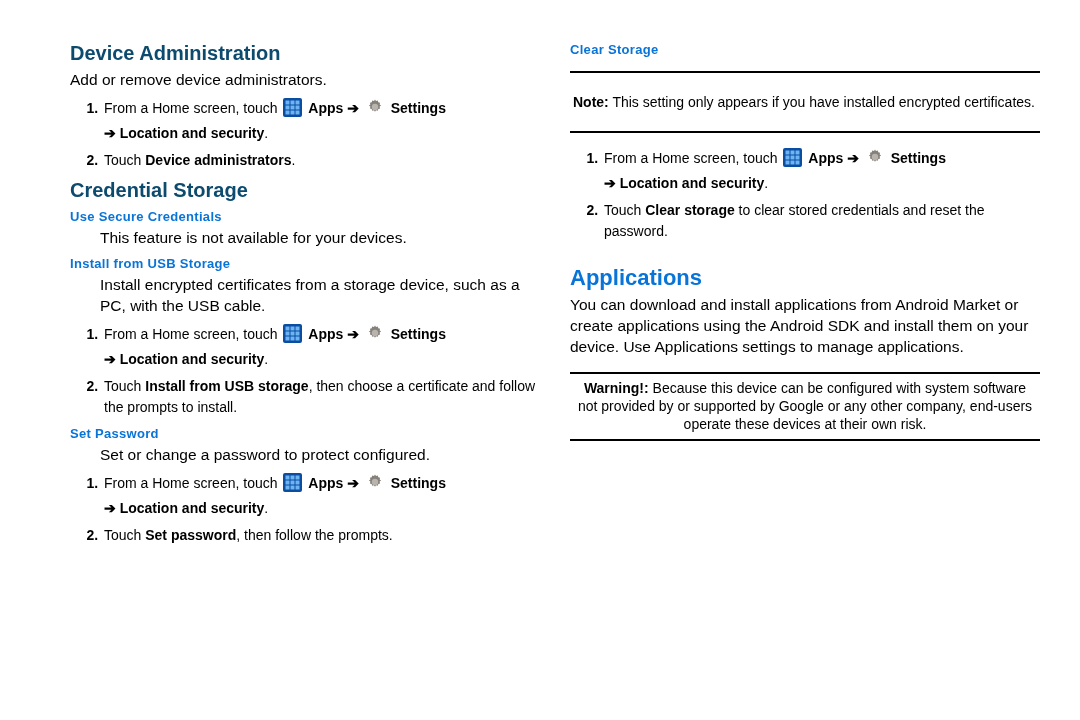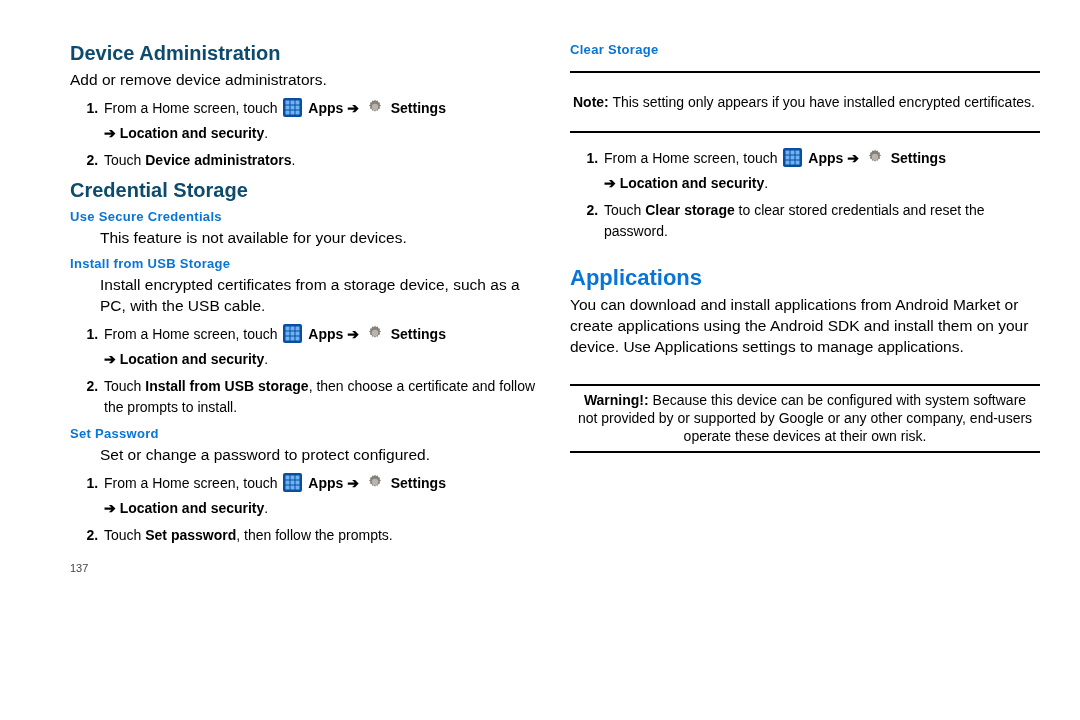--- a/index.html
+++ b/index.html
@@ -43,21 +43,21 @@
     margin:23px 0 4px 0;
   }
   p{margin:2px 0 6px 0;font-size:15.5px;line-height:1.35;}
   ol{margin:2px 0 8px 0;padding-left:32px;}
   ol>li{font-size:14px;line-height:1.5;margin:2px 0 6px 0;padding-left:2px;}
   ol>li::marker{font-weight:700;}
   .b{font-weight:700;}
   .arrow{font-weight:700;}
   .icon{display:inline-block;vertical-align:-4px;margin:0 2px;}
   .note{border-top:2px solid #000;border-bottom:2px solid #000;padding:20px 3px;margin:14px 0 14px 0;font-size:14px;line-height:1.3;text-align:left;}
-  .warn{border-top:2px solid #000;border-bottom:2px solid #000;padding:5px 3px;margin:26px 0;font-size:14px;line-height:1.3;text-align:center;}
+  .warn{border-top:2px solid #000;border-bottom:2px solid #000;padding:5px 3px;margin:14px 0;font-size:14px;line-height:1.3;text-align:center;}
   .pageno{font-size:11px;color:#444;margin-top:16px;}
   .indent{margin-left:30px;}
 </style>
 </head>
 <body>
 
 <svg width="0" height="0" style="position:absolute">
   <defs>
     <g id="apps-ic">
       <rect x="0" y="0" width="19" height="19" rx="2" fill="#0b4da0"></rect>
@@ -148,21 +148,20 @@
             </svg></span>
         <span class="b">Settings</span><br>
         <span class="b arrow">➔</span>
         <span class="b"> Location and security</span><span>.</span>
       </li>
       <li>
         <span>Touch </span><span class="b">Set password</span><span>, then follow the prompts.</span>
       </li>
     </ol>
 
-    <div class="pageno">137</div>
   </div>
 
   <div class="col">
 
     <div class="h-sub" style="margin-top:0">Clear Storage</div>
 
     <div class="note">
       <span class="b">Note:</span><span> This setting only appears if you have installed encrypted certificates.</span>
     </div>
 

